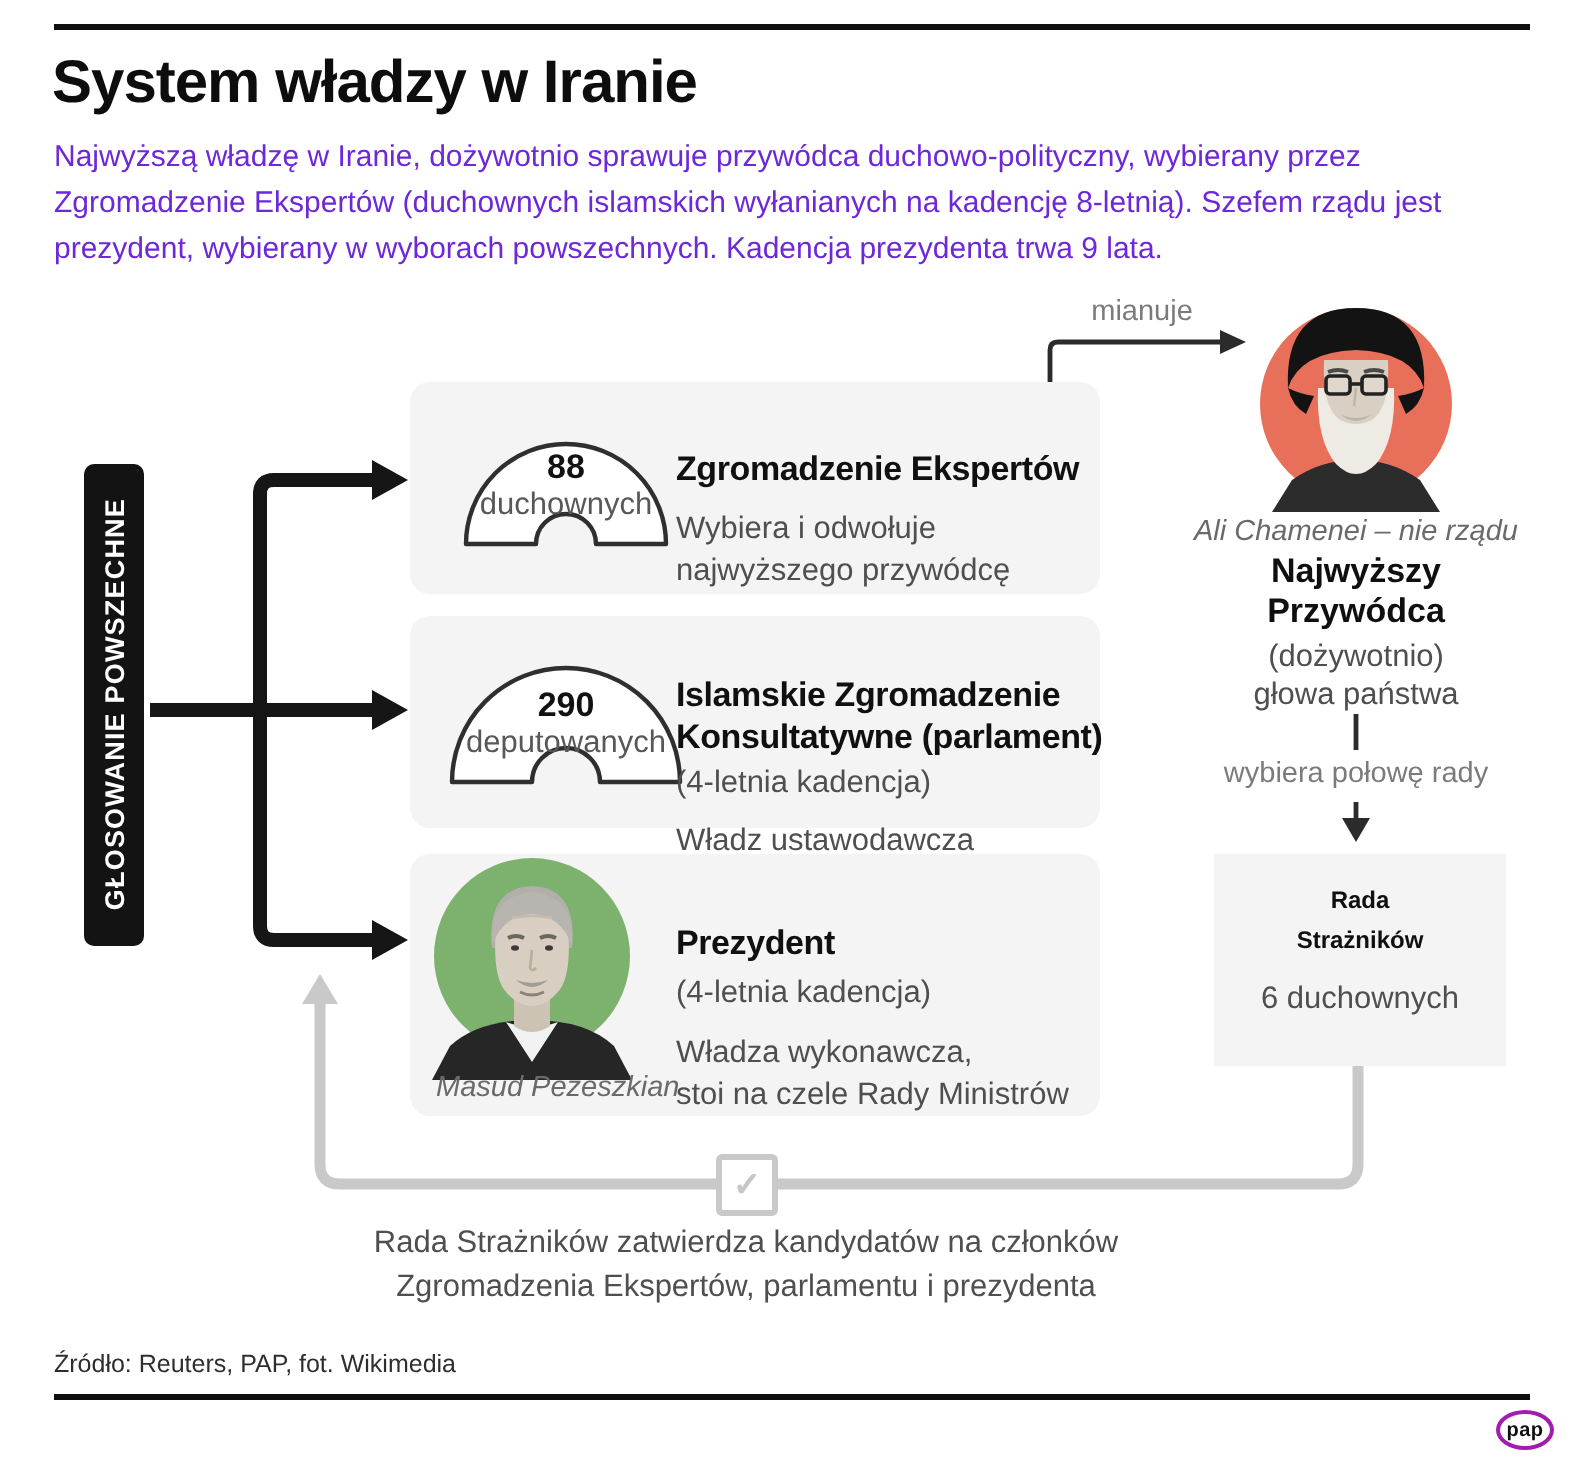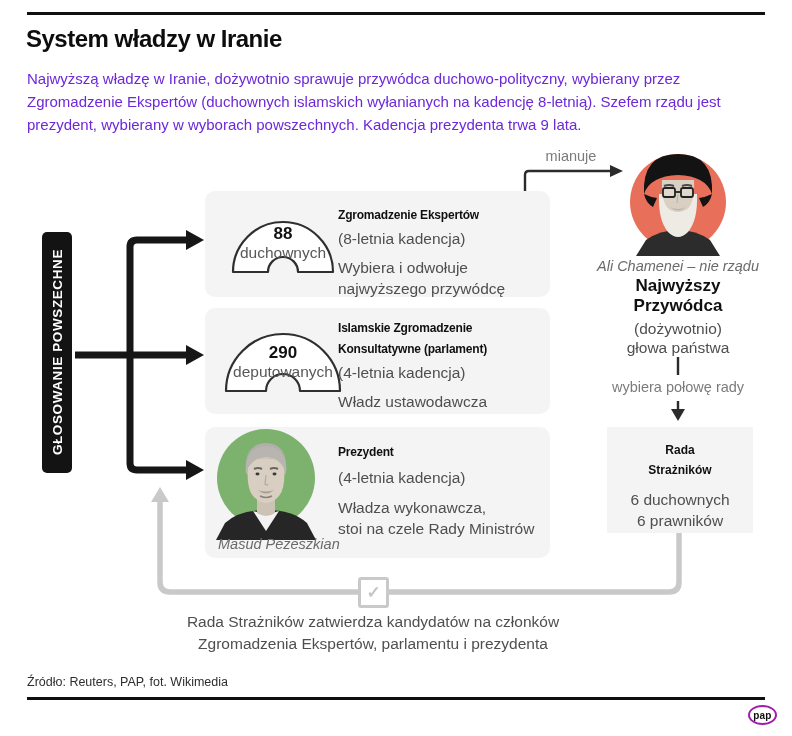--- a/index.html
+++ b/index.html
@@ -5,21 +5,21 @@
   * { margin:0; padding:0; box-sizing:border-box; }
   html,body { background:#ffffff; }
   .canvas {
     position:relative; width:792px; height:736px; background:#ffffff;
     font-family:"Liberation Sans", sans-serif; overflow:hidden;
   }
   .abs { position:absolute; }
 
   
   .top-rule { left:27px; top:12px; width:738px; height:3px; background:#101010; }
-  .page-title { left:26px; top:25px; font-size:24px; font-weight:bold; letter-spacing:-0.5px; color:#0d0d0d; }
+  .page-title { left:26px; top:25px; font-size:30px; font-weight:bold; letter-spacing:-0.5px; color:#0d0d0d; }
   .intro { left:27px; top:67px; font-size:15px; line-height:23px; color:#6d28d9; }
   .intro div { white-space:nowrap; }
 
   
   .arrows { left:0; top:0; pointer-events:none; }
   .k  { stroke:#161616; stroke-width:7; fill:none; }
   .kf { fill:#161616; }
   .t  { stroke:#2b2b2b; stroke-width:2.4; fill:none; }
   .tf { fill:#2b2b2b; }
   .g  { stroke:#c9c9c9; stroke-width:5.5; fill:none; }
@@ -48,21 +48,21 @@
   .pic-experts    { left:229px; top:208px; width:108px; height:68px; }
   .pic-parliament { left:222px; top:325px; width:122px; height:70px; }
   .pic-experts .num { top:16px; }  .pic-experts .lbl { top:36px; }
   .pic-parliament .num { top:18px; }  .pic-parliament .lbl { top:38px; }
 
   
   .card-text { width:218px; }
   .ct-experts   { left:338px; top:205px; }
   .ct-parliament{ left:338px; top:318px; }
   .ct-president { left:338px; top:442px; }
-  .box-title { font-size:12px; font-weight:bold; color:#101010; letter-spacing:-0.2px; line-height:21px; }
+  .box-title { font-size:17px; font-weight:bold; color:#101010; letter-spacing:-0.2px; line-height:21px;margin-top:19px; }
   .box-term  { font-size:15.5px; color:#4f4f4f; margin-top:4px; }
   .box-desc  { font-size:15.5px; color:#4f4f4f; margin-top:9px; line-height:21px; }
   .ct-president .box-term { margin-top:6px; }
   .ct-president .box-desc { margin-top:10px; }
 
   
   .portrait { overflow:hidden; }
   .portrait-president { left:211px; top:428px; width:110px; height:112px; }
   .portrait-leader    { left:626px; top:148px; width:104px; height:108px; }
   .photo-caption { font-style:italic; font-size:14.5px; color:#6a6a6a; }
@@ -174,21 +174,20 @@
       <ellipse cx="63.5" cy="46" rx="2" ry="1.4" fill="#3c3a37"></ellipse>
       <path d="M55 47 L54 56 Q55 58 57 56" stroke="#b9ad9d" stroke-width="1.3" fill="none"></path>
       <path d="M47 62 Q55 65 63 62 Q55 69 47 62 Z" fill="#a39d94"></path>
       <path d="M49 68 Q55 71 61 68" stroke="#8c8378" stroke-width="1.4" fill="none"></path>
     </svg>
   </div>
   <div class="abs photo-caption cap-president">Masud Pezeszkian</div>
 
   <div class="abs card-text ct-experts">
     <div class="box-title">Zgromadzenie Ekspertów</div>
-    <div class="box-term">(8-letnia kadencja)</div>
     <div class="box-desc">
       <div>Wybiera i odwołuje</div>
       <div>najwyższego przywódcę</div>
     </div>
   </div>
 
   <div class="abs card-text ct-parliament">
     <div class="box-title">
       <div>Islamskie Zgromadzenie</div>
       <div>Konsultatywne (parlament)</div>
@@ -240,21 +239,20 @@
     </div>
   </div>
 
   <div class="abs rada-box">
     <div class="rada-title">
       <div>Rada</div>
       <div>Strażników</div>
     </div>
     <div class="rada-members">
       <div>6 duchownych</div>
-      <div>6 prawników</div>
     </div>
   </div>
 
   <div class="abs checkbox">
     <span>✓</span>
   </div>
   <div class="abs approval">
     <div>Rada Strażników zatwierdza kandydatów na członków</div>
     <div>Zgromadzenia Ekspertów, parlamentu i prezydenta</div>
   </div>

